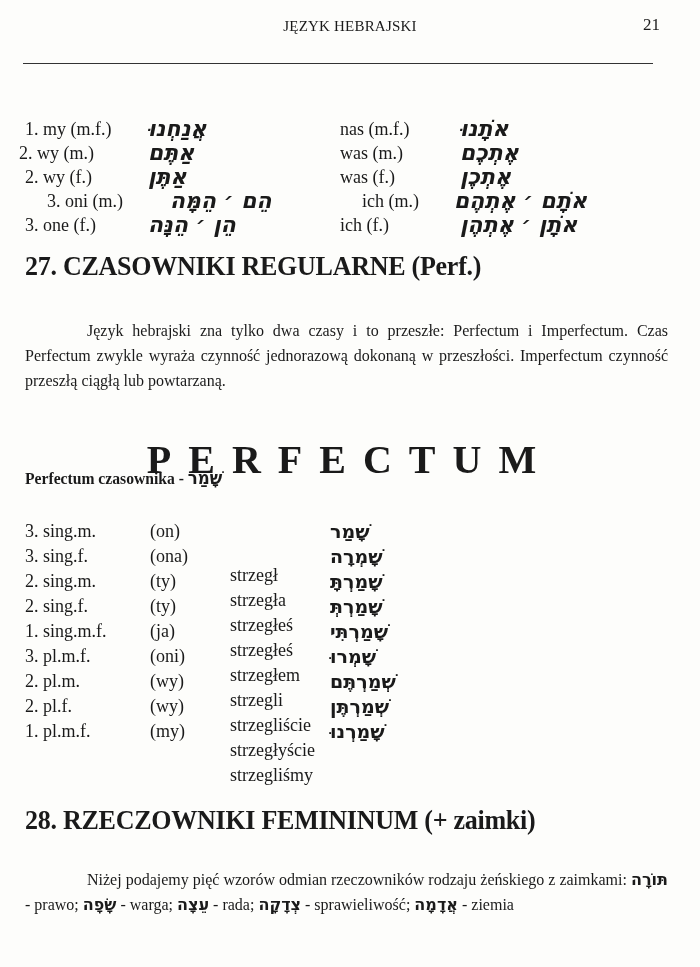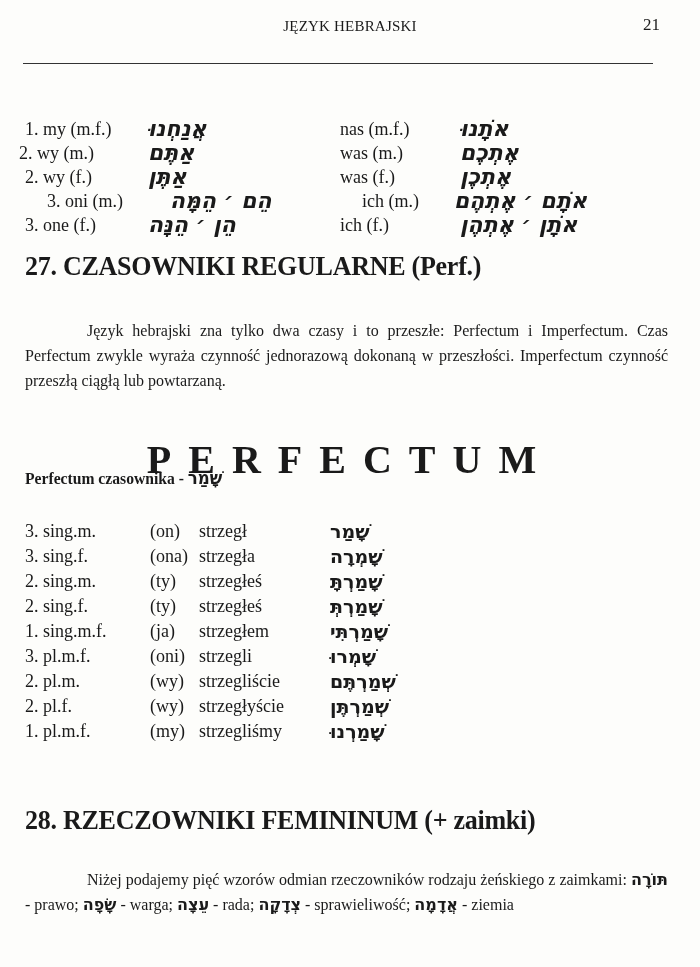--- a/index.html
+++ b/index.html
@@ -21,21 +21,21 @@
   .h2 { left: 25px; font-weight: bold; font-size: 28px; letter-spacing: -0.3px; white-space: nowrap; transform: scaleX(0.93); transform-origin: left; }
   .para { left: 25px; width: 643px; font-size: 16px; line-height: 25px; text-align: justify; }
   .para .indent { display: inline-block; width: 62px; }
   .perfectum { left: 0; width: 700px; top: 428px; text-align: center; font-size: 40px; font-weight: bold; letter-spacing: 17px; margin-top: 8px; }
   .sub { left: 25px; top: 467px; font-size: 17px; font-weight: bold; transform: scaleX(0.92); transform-origin: left; white-space: nowrap; }
 
   .conj-row { position: absolute; left: 0; height: 25px; font-size: 18px; line-height: 25px; }
   .conj-row span { position: absolute; white-space: nowrap; }
   .conj-row .c1 { left: 25px; }
   .conj-row .c2 { left: 150px; }
-  .conj-row .c3 { left: 199px; }
+  .conj-row .c3 { left: 230px; margin-top: 44px; }
   .conj-row .c4 { left: 330px; font-size: 19px; }
 </style>
 </head>
 <body>
 
 <div class="abs header-title">JĘZYK HEBRAJSKI</div>
 <div class="abs page-num">21</div>
 <div class="abs rule"></div>
 
 <div>

